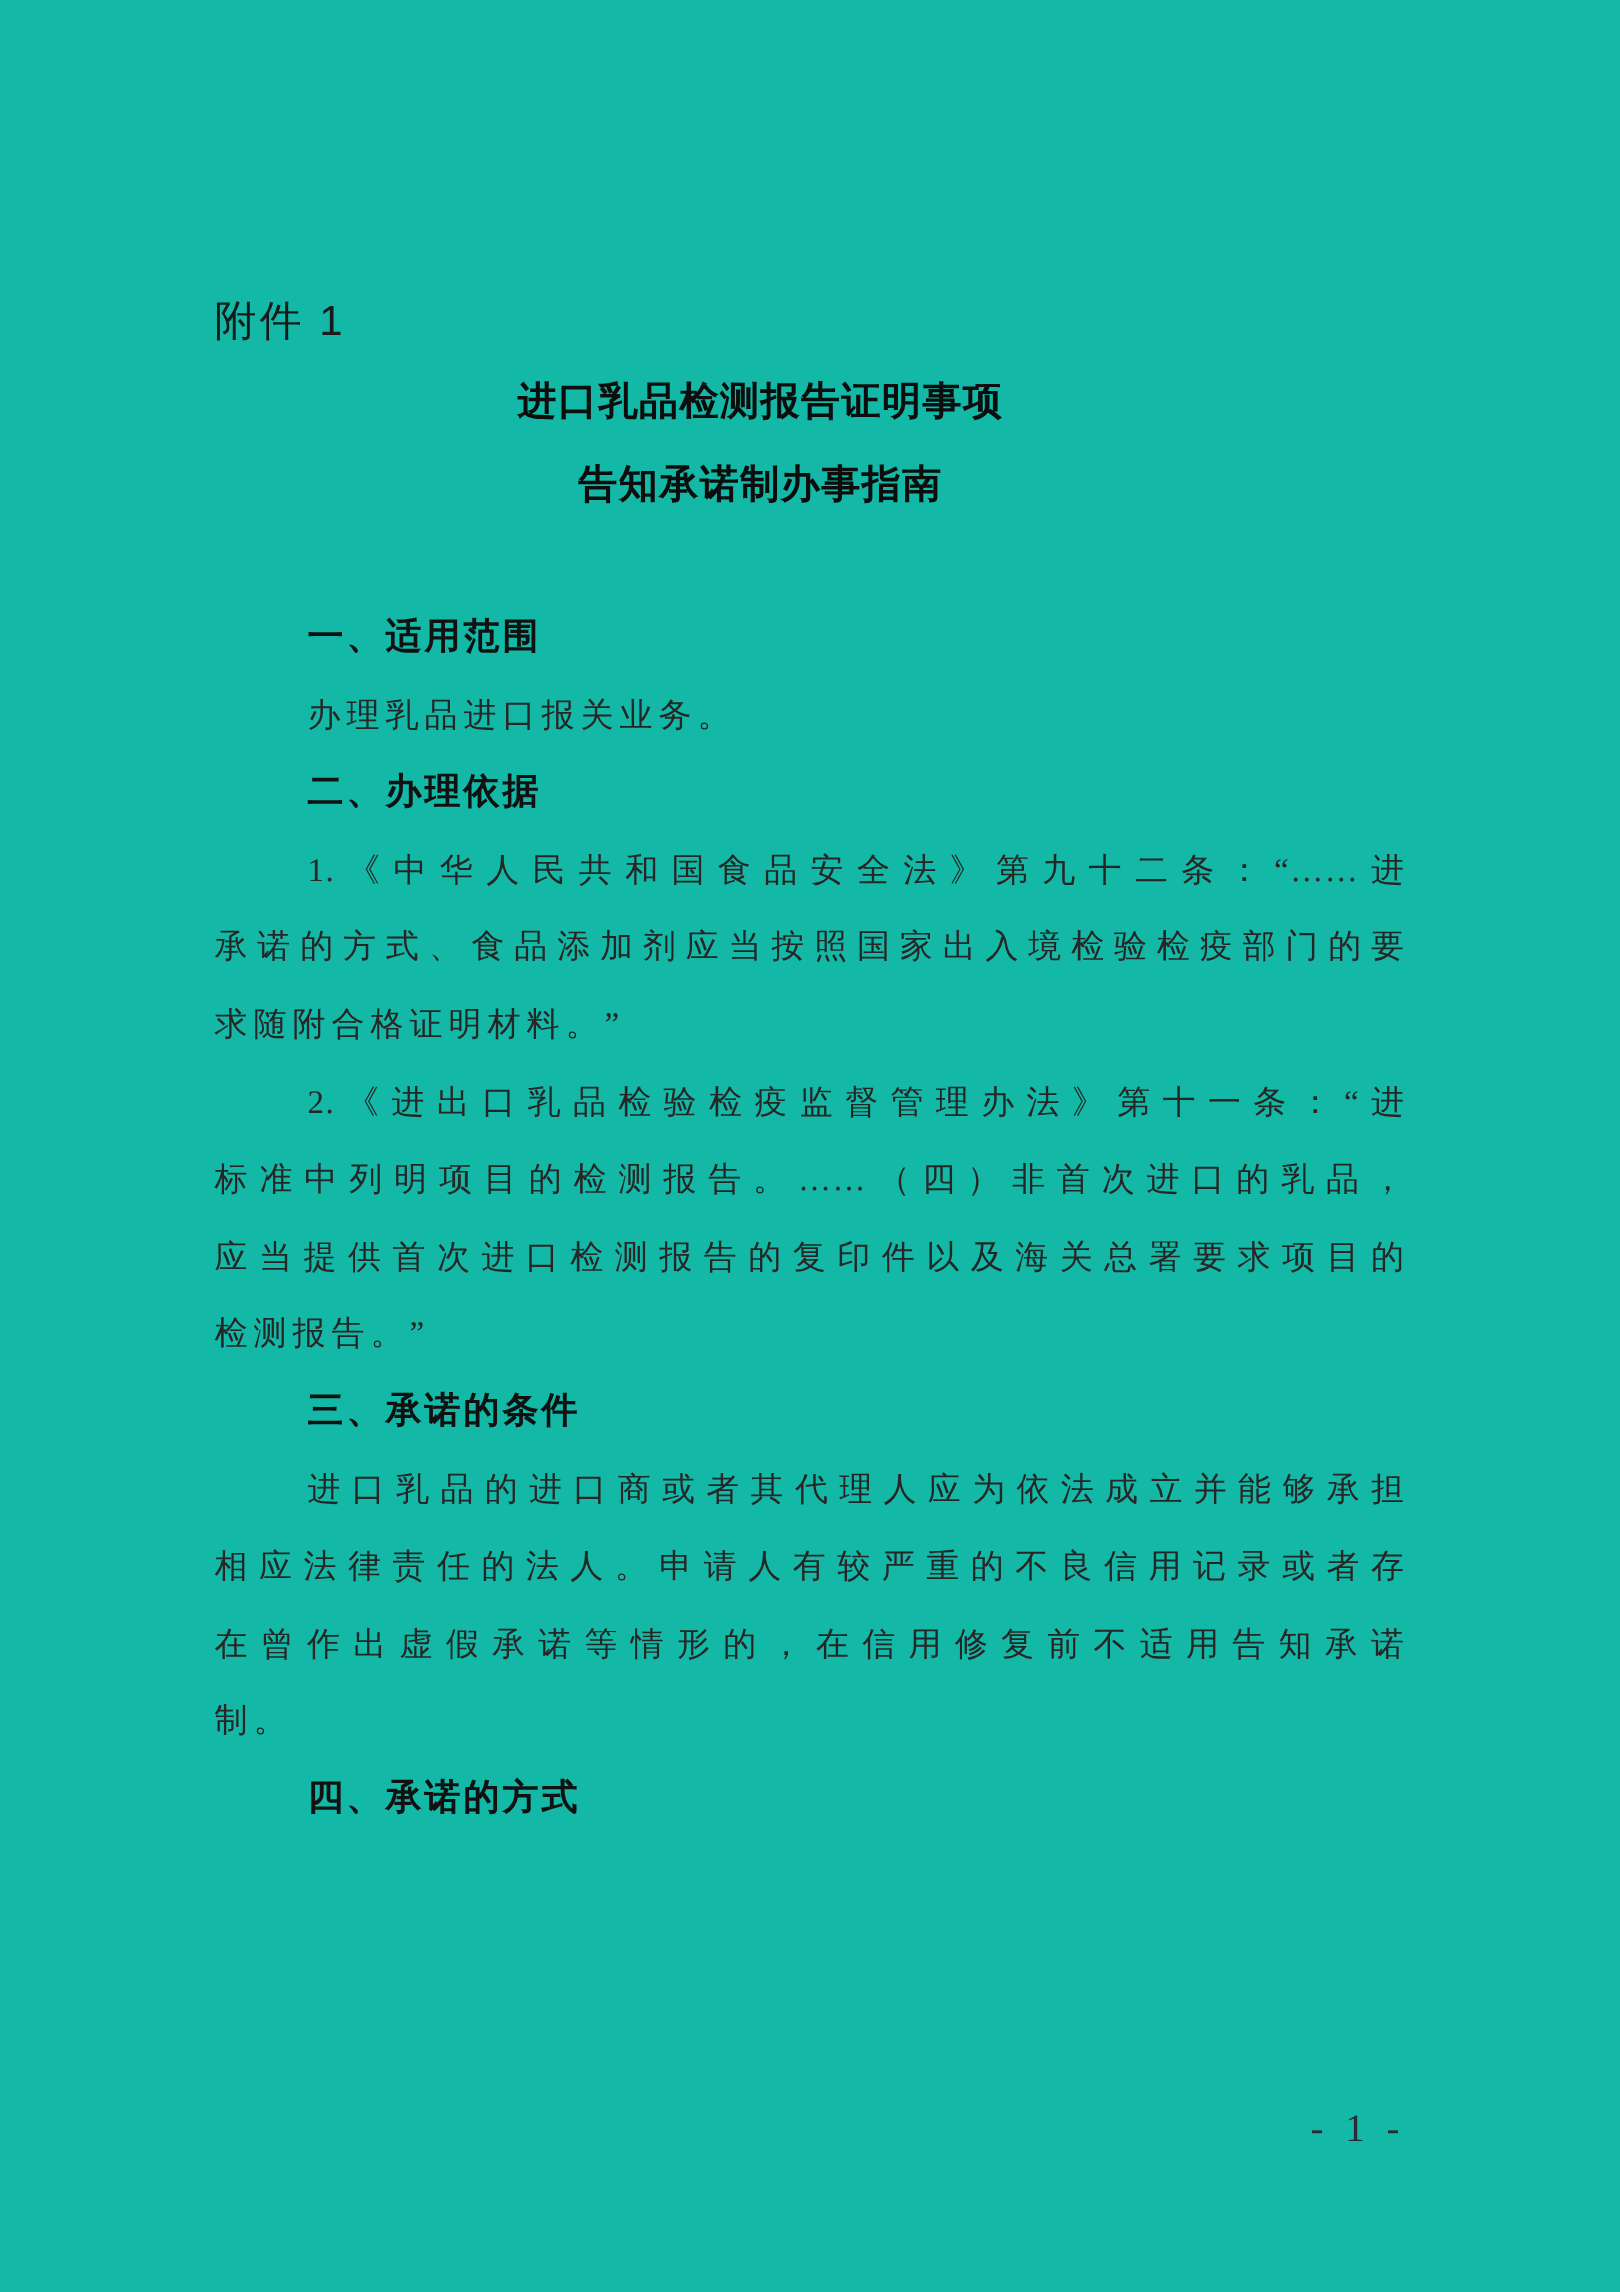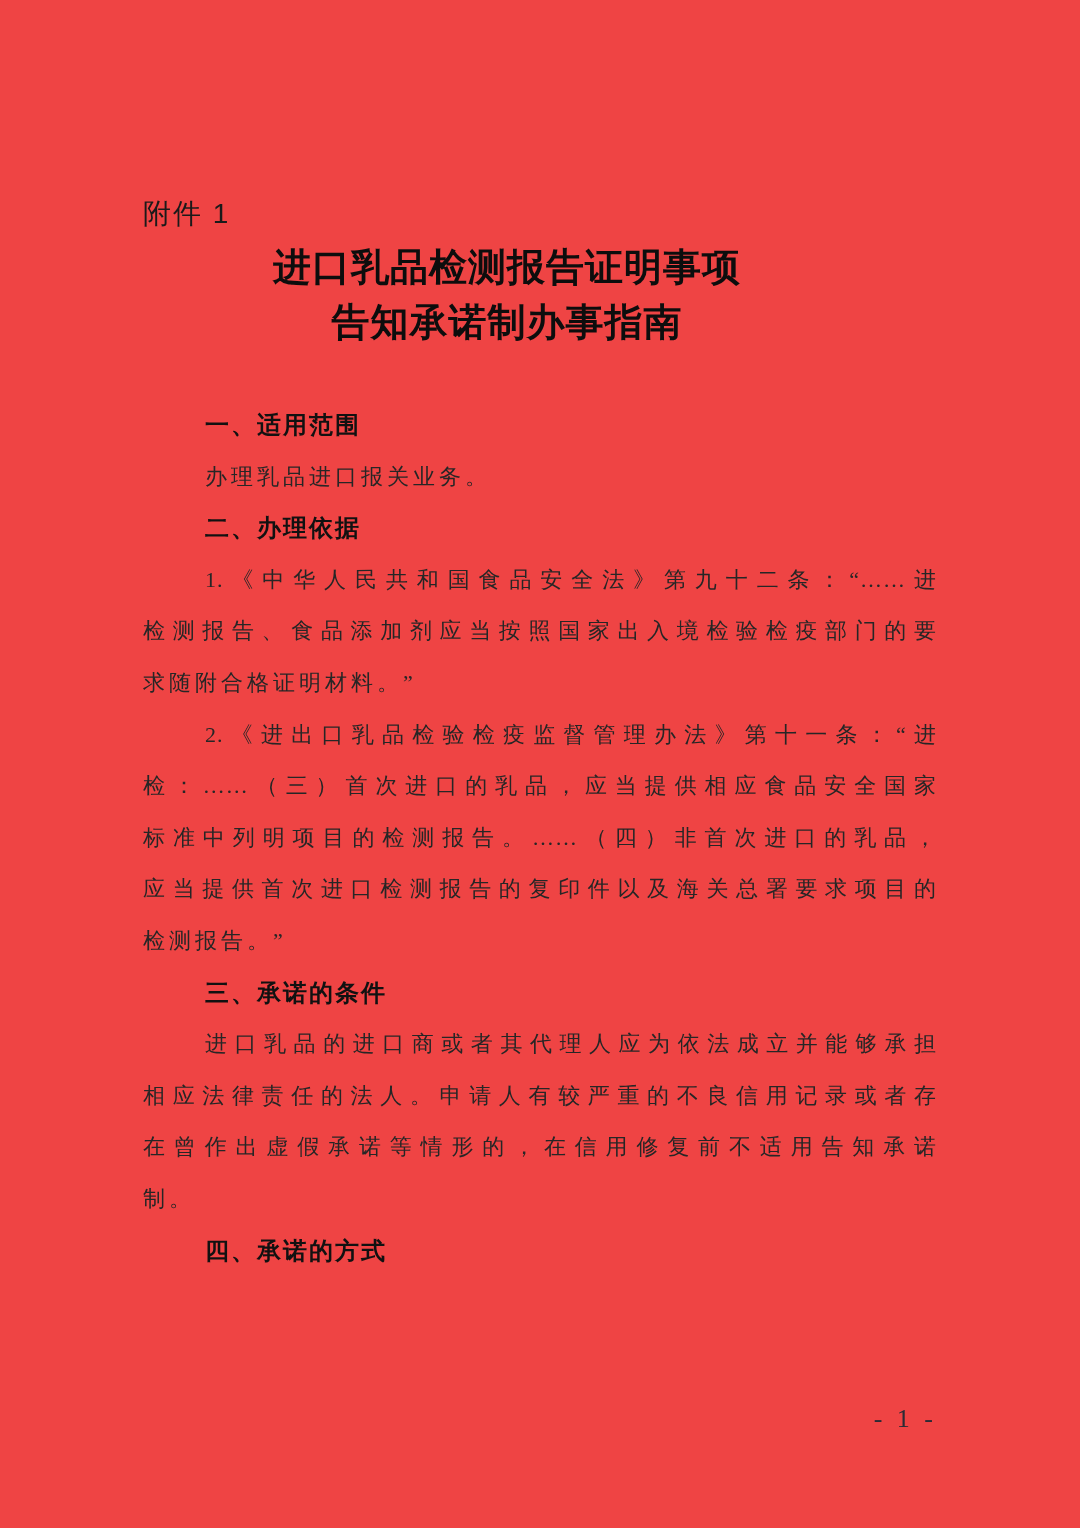--- a/index.html
+++ b/index.html
@@ -4,21 +4,21 @@
 <style>
   html, body {
     margin: 0;
     padding: 0;
     background: #ffffff;
   }
   .page {
     position: relative;
     width: 1080px;
     height: 1528px;
-    background: #ef4444;
+    background: #14b8a6;
     overflow: hidden;
     font-family: "Liberation Serif", serif;
     color: #212121;
   }
   .attachment-label {
     position: absolute;
     left: 143px;
     top: 198px;
     font-family: "Liberation Sans", sans-serif;
     font-size: 28px;
@@ -29,21 +29,21 @@
   .doc-title {
     position: absolute;
     left: 143px;
     top: 240px;
     width: 794px;
     padding-right: 66px;
     box-sizing: border-box;
     text-align: center;
     font-family: "Liberation Sans", sans-serif;
     font-weight: bold;
-    font-size: 38px;
+    font-size: 26px;
     line-height: 55px;
     color: #0d0d0d;
     letter-spacing: 1px;
   }
   .doc-body {
     position: absolute;
     left: 143px;
     top: 399px;
     width: 794px;
   }
@@ -111,24 +111,23 @@
   <div class="doc-title">
     <div>进口乳品检测报告证明事项</div>
     <div>告知承诺制办事指南</div>
   </div>
 
   <div class="doc-body">
     <div class="line h">一、适用范围</div>
     <div class="line si">办理乳品进口报关业务。</div>
     <div class="line h">二、办理依据</div>
     <div class="line ji">1.《中华人民共和国食品安全法》第九十二条：“……进</div>
-    <div class="line j">检测报告、食品添加剂应当按照国家出入境检验检疫部门的要</div>
+    <div class="line j">承诺的方式、食品添加剂应当按照国家出入境检验检疫部门的要</div>
     <div class="line s">求随附合格证明材料。”</div>
     <div class="line ji">2.《进出口乳品检验检疫监督管理办法》第十一条：“进</div>
-    <div class="line j">检：……（三）首次进口的乳品，应当提供相应食品安全国家</div>
     <div class="line j">标准中列明项目的检测报告。……（四）非首次进口的乳品，</div>
     <div class="line j">应当提供首次进口检测报告的复印件以及海关总署要求项目的</div>
     <div class="line s">检测报告。”</div>
     <div class="line h">三、承诺的条件</div>
     <div class="line ji">进口乳品的进口商或者其代理人应为依法成立并能够承担</div>
     <div class="line j">相应法律责任的法人。申请人有较严重的不良信用记录或者存</div>
     <div class="line j">在曾作出虚假承诺等情形的，在信用修复前不适用告知承诺</div>
     <div class="line s">制。</div>
     <div class="line h">四、承诺的方式</div>
   </div>

